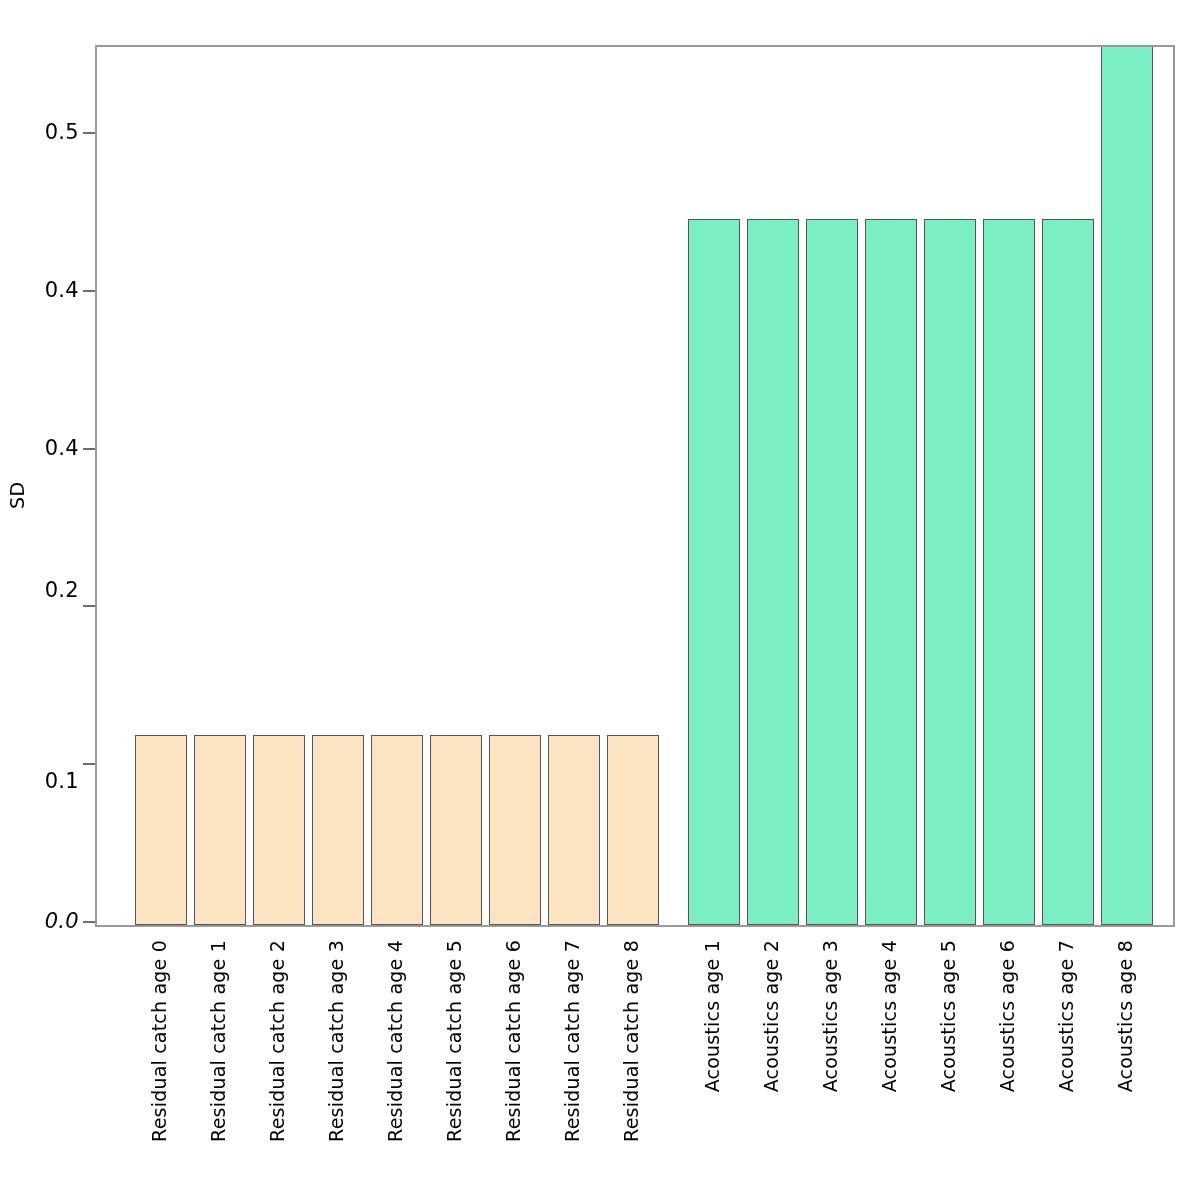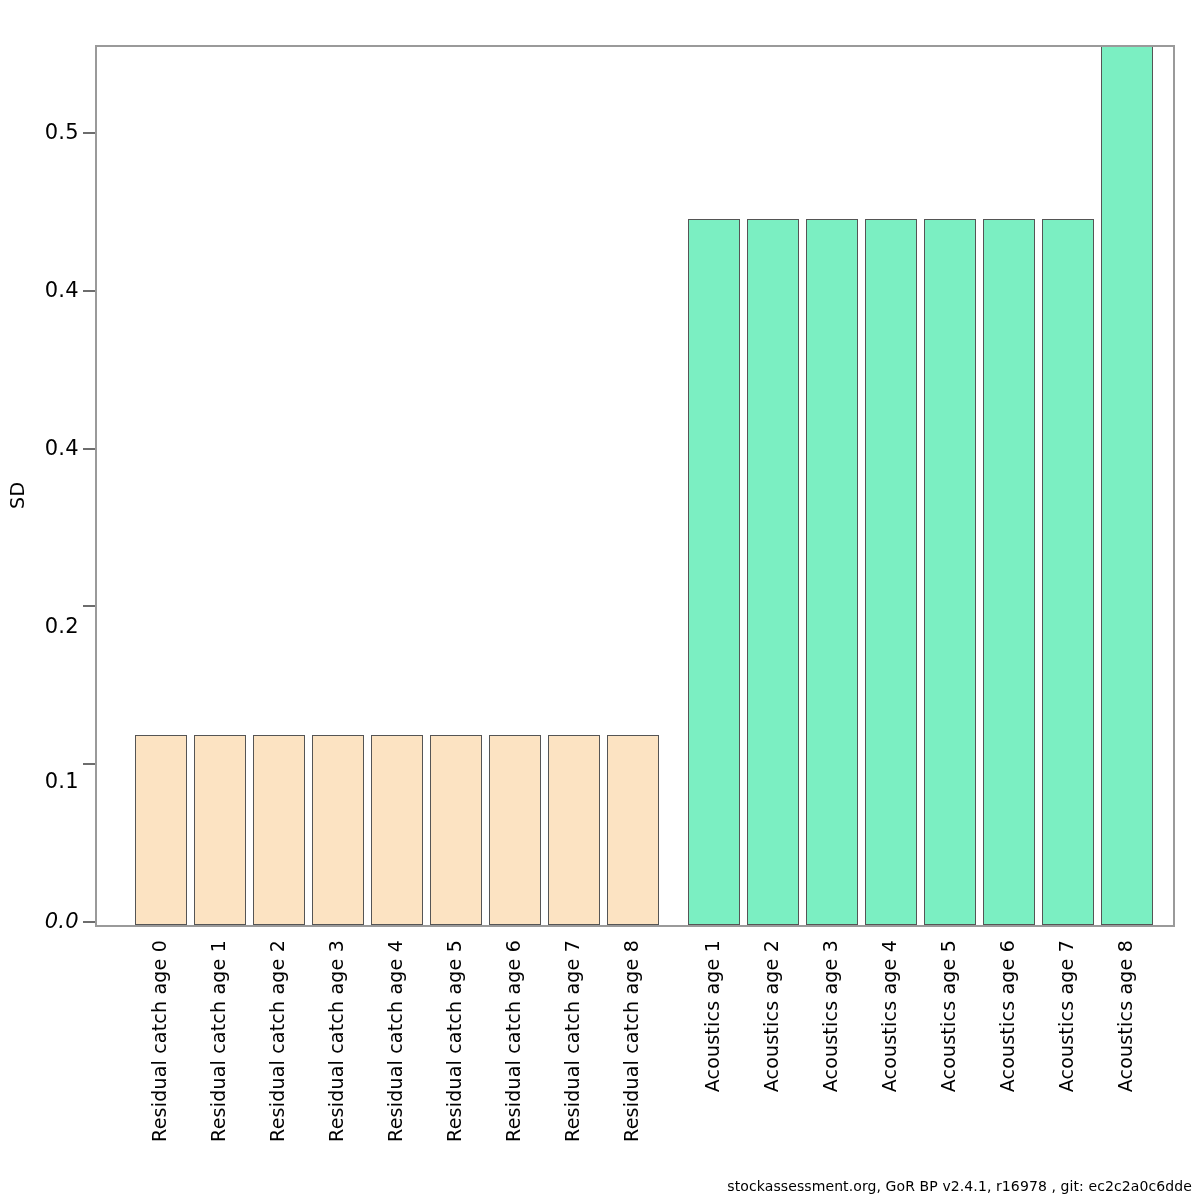--- a/index.html
+++ b/index.html
@@ -104,21 +104,21 @@
 </head>
 <body>
 
 <div id="figure">
 
   <div class="ylabel">SD</div>
 
   <div id="ytick-labels">
       <div class="ytick-label" style="top: 909px; font-style: italic;">0.0</div>
       <div class="ytick-label" style="top: 769px;">0.1</div>
-      <div class="ytick-label" style="top: 614px;">0.2</div>
+      <div class="ytick-label" style="top: 578px;">0.2</div>
       <div class="ytick-label" style="top: 435.6px;">0.4</div>
       <div class="ytick-label" style="top: 277.8px;">0.4</div>
       <div class="ytick-label" style="top: 120px;">0.5</div>
     </div>
   <div id="ytick-marks">
       <div class="ytick-mark" style="top: 921px;"></div>
       <div class="ytick-mark" style="top: 763.2px;"></div>
       <div class="ytick-mark" style="top: 605.4px;"></div>
       <div class="ytick-mark" style="top: 447.6px;"></div>
       <div class="ytick-mark" style="top: 289.8px;"></div>
@@ -160,15 +160,14 @@
       <div class="xtick-label" style="left: 701px;">Acoustics age 1</div>
       <div class="xtick-label" style="left: 760px;">Acoustics age 2</div>
       <div class="xtick-label" style="left: 819px;">Acoustics age 3</div>
       <div class="xtick-label" style="left: 878px;">Acoustics age 4</div>
       <div class="xtick-label" style="left: 937px;">Acoustics age 5</div>
       <div class="xtick-label" style="left: 996px;">Acoustics age 6</div>
       <div class="xtick-label" style="left: 1055px;">Acoustics age 7</div>
       <div class="xtick-label" style="left: 1114px;">Acoustics age 8</div>
     </div>
 
-  <div class="footer">stockassessment.org, GoR BP v2.4.1, r16978 , git: ec2c2a0c6dde</div>
 
 </div>
 
 </body></html>

